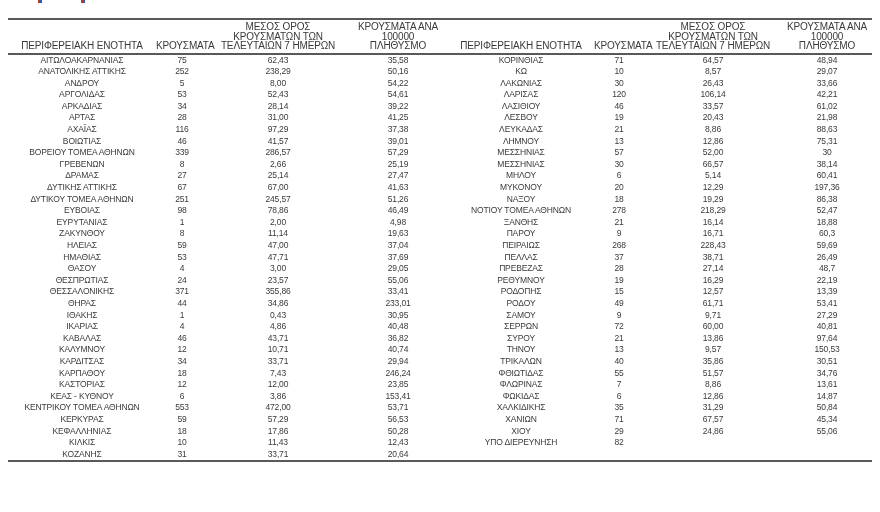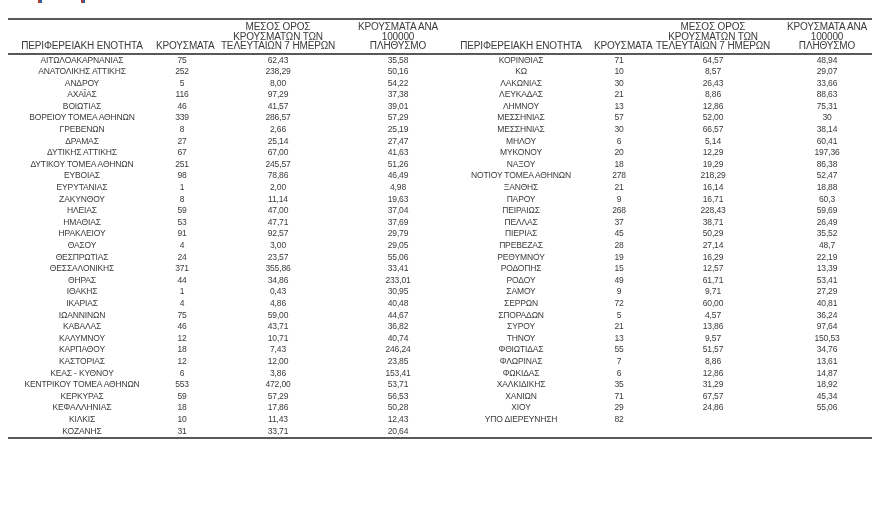--- a/index.html
+++ b/index.html
@@ -128,20 +128,50 @@
           <td>ΑΝΔΡΟΥ</td>
           <td>5</td>
           <td>8,00</td>
           <td>54,22</td>
           <td>ΛΑΚΩΝΙΑΣ</td>
           <td>30</td>
           <td>26,43</td>
           <td>33,66</td>
         </tr>
         <tr>
+          <td>ΑΡΓΟΛΙΔΑΣ</td>
+          <td>53</td>
+          <td>52,43</td>
+          <td>54,61</td>
+          <td>ΛΑΡΙΣΑΣ</td>
+          <td>120</td>
+          <td>106,14</td>
+          <td>42,21</td>
+        </tr>
+        <tr>
+          <td>ΑΡΚΑΔΙΑΣ</td>
+          <td>34</td>
+          <td>28,14</td>
+          <td>39,22</td>
+          <td>ΛΑΣΙΘΙΟΥ</td>
+          <td>46</td>
+          <td>33,57</td>
+          <td>61,02</td>
+        </tr>
+        <tr>
+          <td>ΑΡΤΑΣ</td>
+          <td>28</td>
+          <td>31,00</td>
+          <td>41,25</td>
+          <td>ΛΕΣΒΟΥ</td>
+          <td>19</td>
+          <td>20,43</td>
+          <td>21,98</td>
+        </tr>
+        <tr>
           <td>ΑΧΑΪΑΣ</td>
           <td>116</td>
           <td>97,29</td>
           <td>37,38</td>
           <td>ΛΕΥΚΑΔΑΣ</td>
           <td>21</td>
           <td>8,86</td>
           <td>88,63</td>
         </tr>
         <tr>
@@ -248,30 +278,20 @@
           <td>ΗΜΑΘΙΑΣ</td>
           <td>53</td>
           <td>47,71</td>
           <td>37,69</td>
           <td>ΠΕΛΛΑΣ</td>
           <td>37</td>
           <td>38,71</td>
           <td>26,49</td>
         </tr>
         <tr>
-          <td>ΗΡΑΚΛΕΙΟΥ</td>
-          <td>91</td>
-          <td>92,57</td>
-          <td>29,79</td>
-          <td>ΠΙΕΡΙΑΣ</td>
-          <td>45</td>
-          <td>50,29</td>
-          <td>35,52</td>
-        </tr>
-        <tr>
           <td>ΘΑΣΟΥ</td>
           <td>4</td>
           <td>3,00</td>
           <td>29,05</td>
           <td>ΠΡΕΒΕΖΑΣ</td>
           <td>28</td>
           <td>27,14</td>
           <td>48,7</td>
         </tr>
         <tr>
@@ -318,50 +338,50 @@
           <td>ΙΚΑΡΙΑΣ</td>
           <td>4</td>
           <td>4,86</td>
           <td>40,48</td>
           <td>ΣΕΡΡΩΝ</td>
           <td>72</td>
           <td>60,00</td>
           <td>40,81</td>
         </tr>
         <tr>
-          <td>ΙΩΑΝΝΙΝΩΝ</td>
-          <td>75</td>
-          <td>59,00</td>
-          <td>44,67</td>
-          <td>ΣΠΟΡΑΔΩΝ</td>
-          <td>5</td>
-          <td>4,57</td>
-          <td>36,24</td>
-        </tr>
-        <tr>
           <td>ΚΑΒΑΛΑΣ</td>
           <td>46</td>
           <td>43,71</td>
           <td>36,82</td>
           <td>ΣΥΡΟΥ</td>
           <td>21</td>
           <td>13,86</td>
           <td>97,64</td>
         </tr>
         <tr>
           <td>ΚΑΛΥΜΝΟΥ</td>
           <td>12</td>
           <td>10,71</td>
           <td>40,74</td>
           <td>ΤΗΝΟΥ</td>
           <td>13</td>
           <td>9,57</td>
           <td>150,53</td>
         </tr>
         <tr>
+          <td>ΚΑΡΔΙΤΣΑΣ</td>
+          <td>34</td>
+          <td>33,71</td>
+          <td>29,94</td>
+          <td>ΤΡΙΚΑΛΩΝ</td>
+          <td>40</td>
+          <td>35,86</td>
+          <td>30,51</td>
+        </tr>
+        <tr>
           <td>ΚΑΡΠΑΘΟΥ</td>
           <td>18</td>
           <td>7,43</td>
           <td>246,24</td>
           <td>ΦΘΙΩΤΙΔΑΣ</td>
           <td>55</td>
           <td>51,57</td>
           <td>34,76</td>
         </tr>
         <tr>
@@ -385,21 +405,21 @@
           <td>14,87</td>
         </tr>
         <tr>
           <td>ΚΕΝΤΡΙΚΟΥ ΤΟΜΕΑ ΑΘΗΝΩΝ</td>
           <td>553</td>
           <td>472,00</td>
           <td>53,71</td>
           <td>ΧΑΛΚΙΔΙΚΗΣ</td>
           <td>35</td>
           <td>31,29</td>
-          <td>18,92</td>
+          <td>50,84</td>
         </tr>
         <tr>
           <td>ΚΕΡΚΥΡΑΣ</td>
           <td>59</td>
           <td>57,29</td>
           <td>56,53</td>
           <td>ΧΑΝΙΩΝ</td>
           <td>71</td>
           <td>67,57</td>
           <td>45,34</td>

